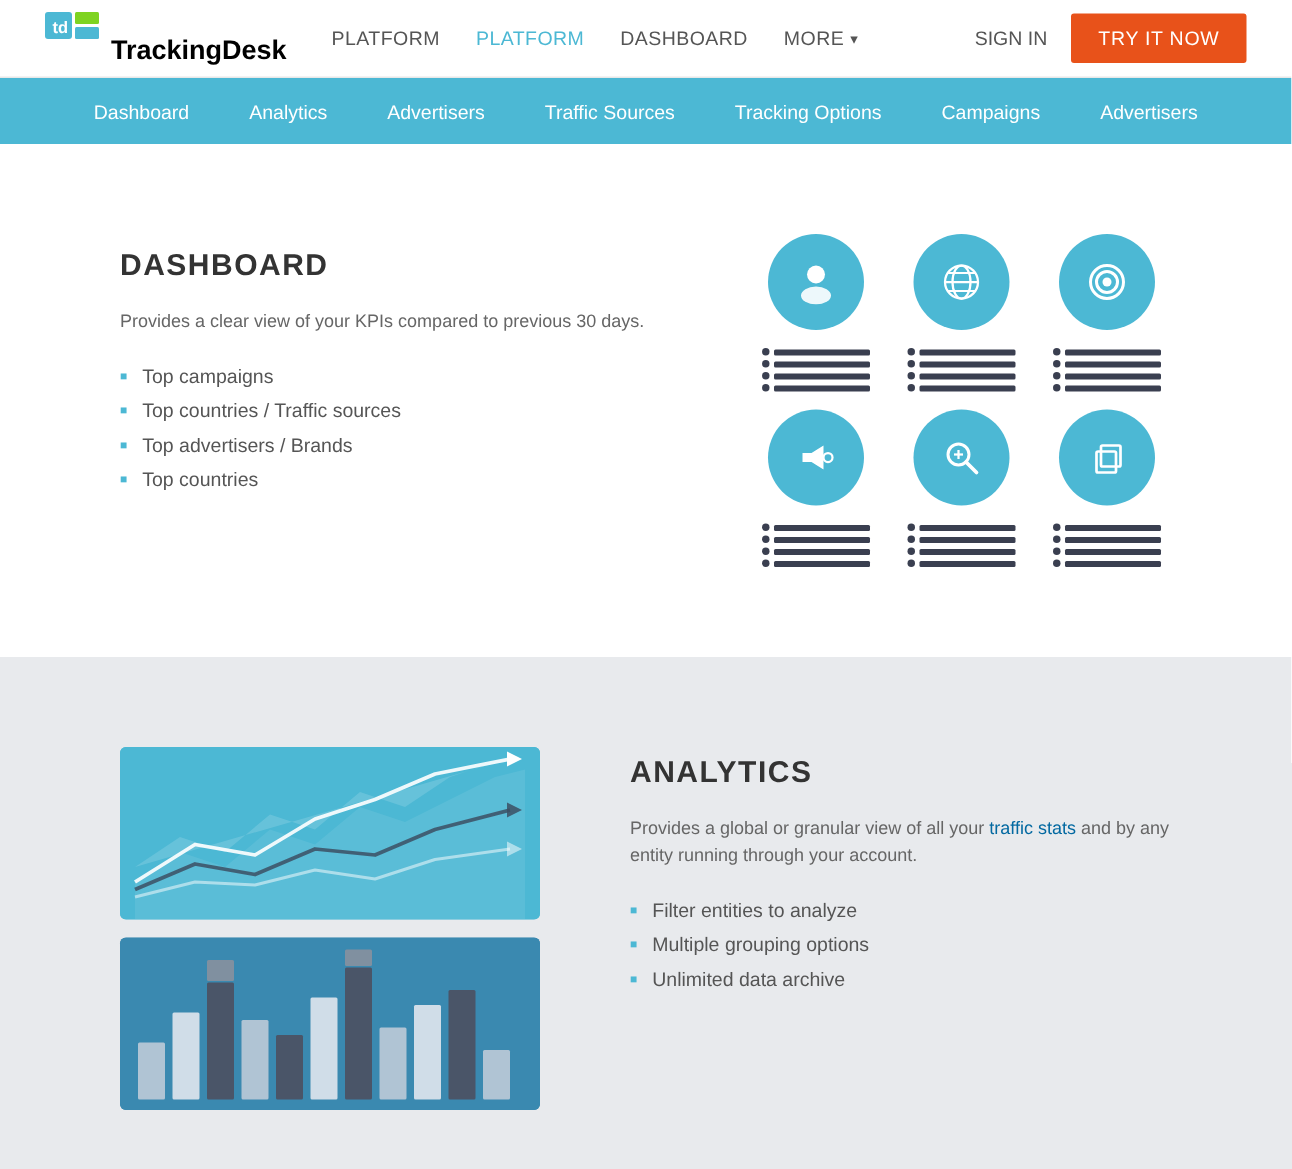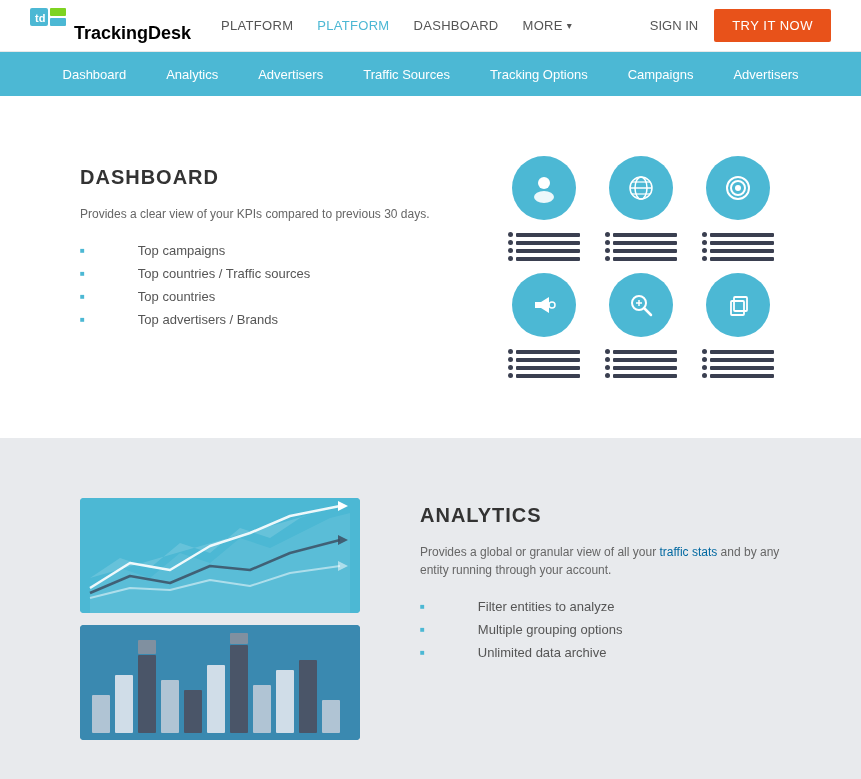--- a/index.html
+++ b/index.html
@@ -40,21 +40,21 @@
     .section-title { font-size: 20px; font-weight: 800; color: #333; margin-bottom: 16px; letter-spacing: 1px; }
     .section-desc { color: #666; font-size: 12px; margin-bottom: 20px; line-height: 1.5; }
     .feature-list { list-style: none; }
     .feature-list li {
       display: flex; align-items: center; gap: 10px;
       color: #4cb8d4; font-size: 13px; margin-bottom: 8px;
     }
     .feature-list li::before {
       content: '■'; font-size: 8px; color: #4cb8d4; flex-shrink: 0;
     }
-    .feature-list li span { color: #555; margin-left: 43px; }
+    .feature-list li span { color: #555; }
 
     
     .dashboard-illustration { width: 280px; flex-shrink: 0; }
     .dash-grid {
       display: grid; grid-template-columns: repeat(3, 1fr); gap: 12px;
     }
     .dash-cell { display: flex; flex-direction: column; align-items: center; gap: 6px; }
     .dash-icon-circle {
       width: 64px; height: 64px; border-radius: 50%;
       background: #4cb8d4; display: flex; align-items: center; justify-content: center;
@@ -127,24 +127,24 @@
     <h2 class="section-title">DASHBOARD</h2>
     <p class="section-desc">Provides a clear view of your KPIs compared to previous 30 days.</p>
     <ul class="feature-list">
       <li>
           <span>Top campaigns</span>
         </li>
       <li>
           <span>Top countries / Traffic sources</span>
         </li>
       <li>
+          <span>Top advertisers / Brands</span>
+        </li>
+      <li>
           <span>Top countries</span>
-        </li>
-      <li>
-          <span>Top advertisers / Brands</span>
         </li>
     </ul>
   </div>
 
   <div class="dashboard-illustration">
     <div class="dash-grid">
 
       <div class="dash-cell">
         <div class="dash-icon-circle">
           <svg width="30" height="30" viewBox="0 0 30 30">

